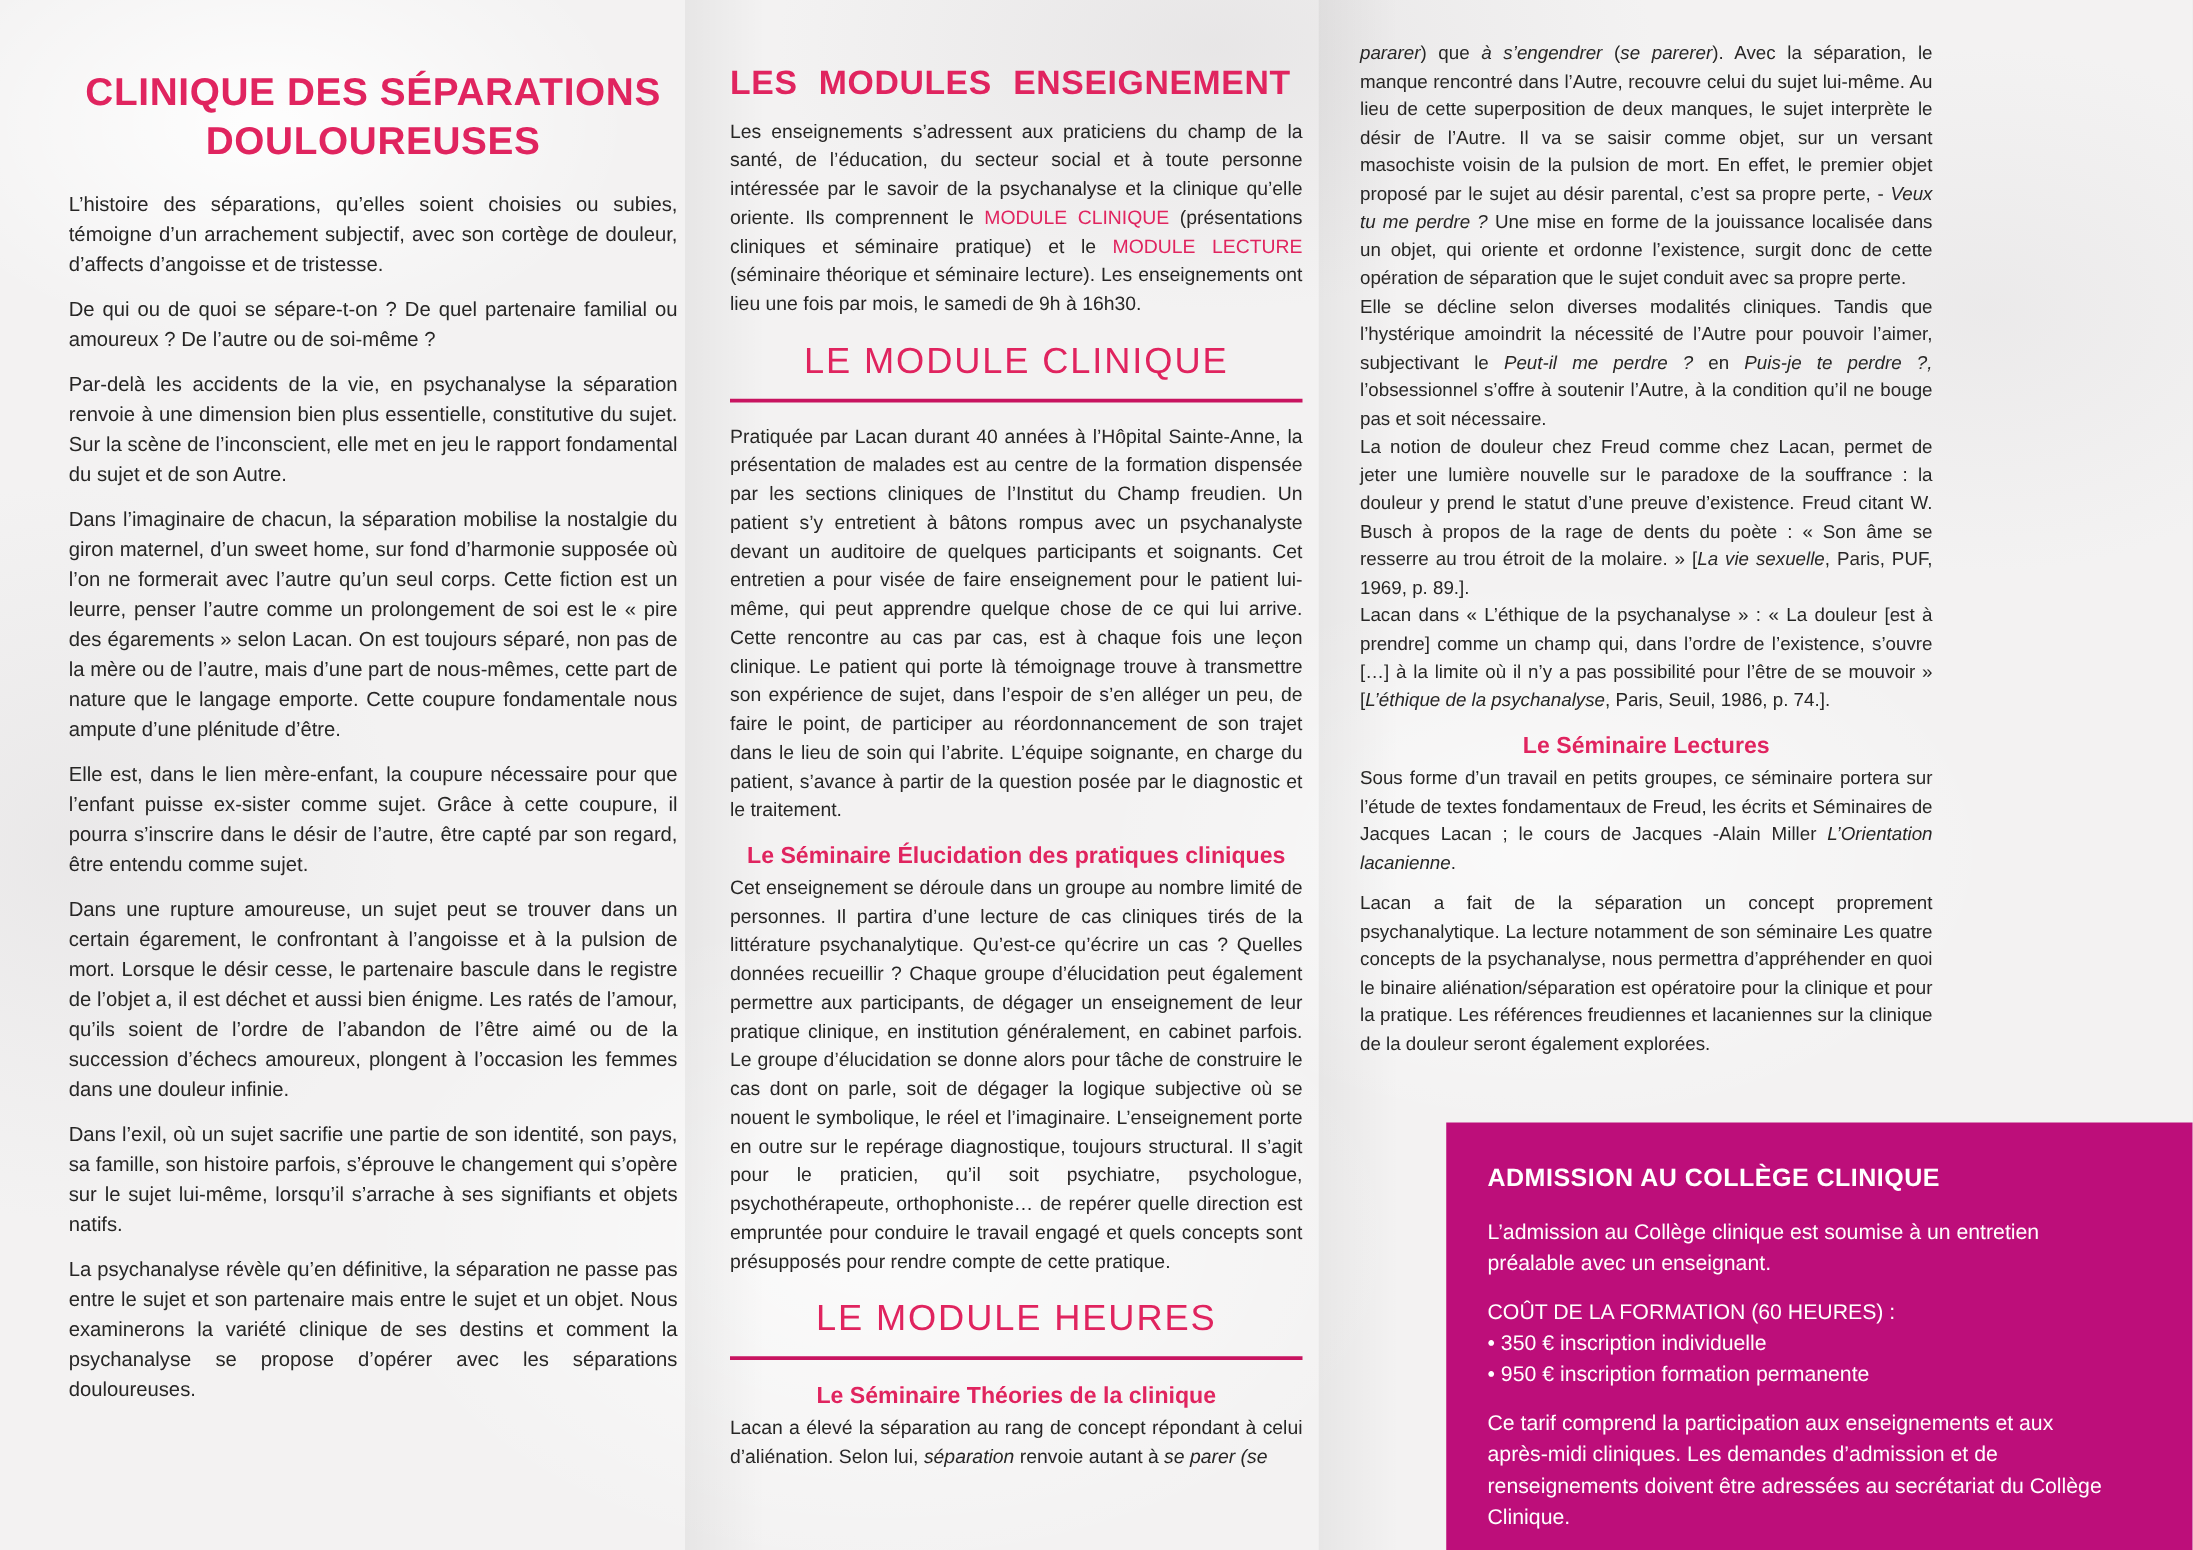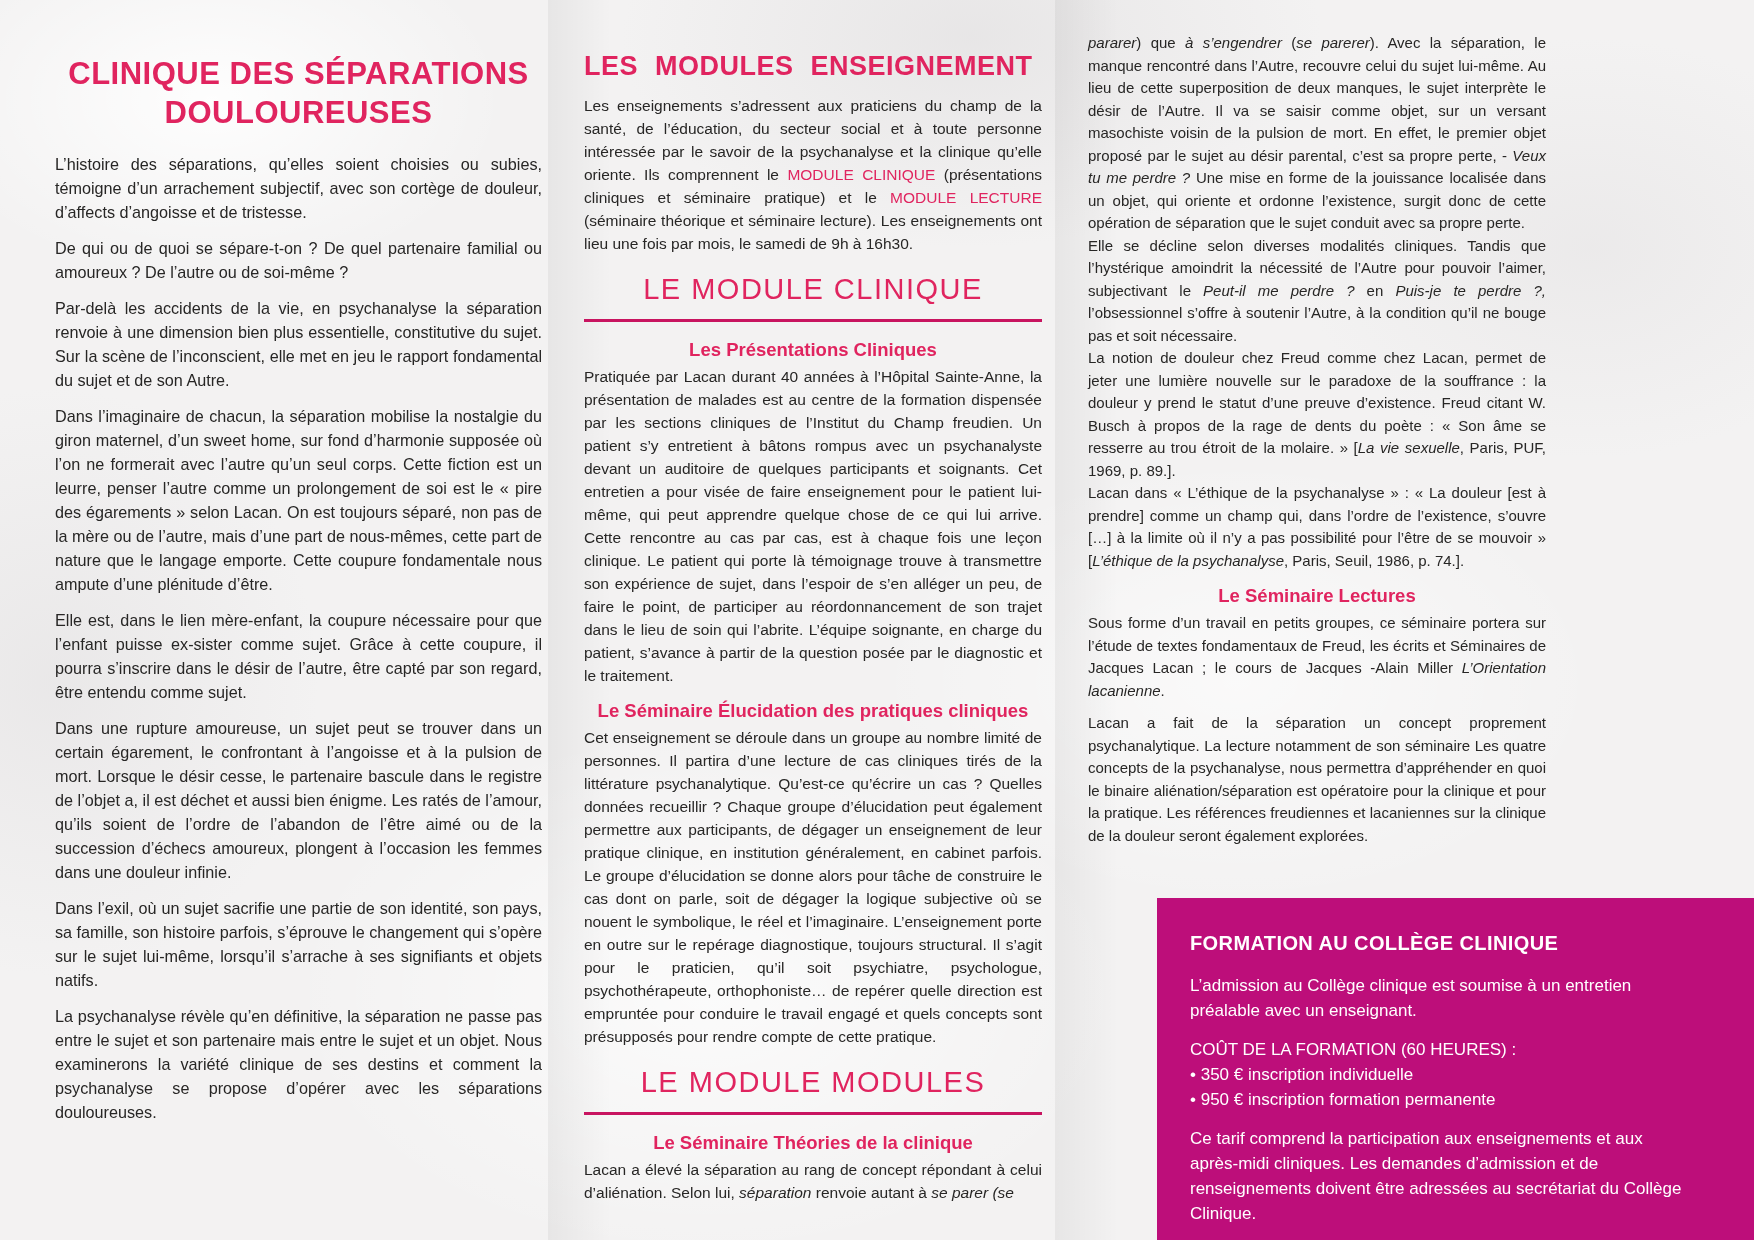--- a/index.html
+++ b/index.html
@@ -108,46 +108,45 @@
     <p class="body-p">La psychanalyse révèle qu’en définitive, la séparation ne passe pas entre le sujet et son partenaire mais entre le sujet et un objet. Nous examinerons la variété clinique de ses destins et comment la psychanalyse se propose d’opérer avec les séparations douloureuses.</p>
   </div>
 
   <div class="col col-mid">
     <h2 class="mid-heading">LES MODULES ENSEIGNEMENT</h2>
     <p class="body-p"><span>Les enseignements s’adressent aux praticiens du champ de la santé, de l’éducation, du secteur social et à toute personne intéressée par le savoir de la psychanalyse et la clinique qu’elle oriente. Ils comprennent le </span><span class="accent-run">MODULE CLINIQUE</span><span> (présentations cliniques et séminaire pratique) et le </span><span class="accent-run">MODULE LECTURE</span><span> (séminaire théorique et séminaire lecture). Les enseignements ont lieu une fois par mois, le samedi de 9h à 16h30.</span></p>
 
     <h3 class="module-heading">LE MODULE CLINIQUE</h3>
     <hr class="module-rule">
 
-    <h4 class="sub-title">Les Présentations Cliniques</h4>
     <p class="body-p">Pratiquée par Lacan durant 40 années à l’Hôpital Sainte-Anne, la présentation de malades est au centre de la formation dispensée par les sections cliniques de l’Institut du Champ freudien. Un patient s’y entretient à bâtons rompus avec un psychanalyste devant un auditoire de quelques participants et soignants. Cet entretien a pour visée de faire enseignement pour le patient lui-même, qui peut apprendre quelque chose de ce qui lui arrive. Cette rencontre au cas par cas, est à chaque fois une leçon clinique. Le patient qui porte là témoignage trouve à transmettre son expérience de sujet, dans l’espoir de s’en alléger un peu, de faire le point, de participer au réordonnancement de son trajet dans le lieu de soin qui l’abrite. L’équipe soignante, en charge du patient, s’avance à partir de la question posée par le diagnostic et le traitement.</p>
 
     <h4 class="sub-title">Le Séminaire Élucidation des pratiques cliniques</h4>
     <p class="body-p">Cet enseignement se déroule dans un groupe au nombre limité de personnes. Il partira d’une lecture de cas cliniques tirés de la littérature psychanalytique. Qu’est-ce qu’écrire un cas ? Quelles données recueillir ? Chaque groupe d’élucidation peut également permettre aux participants, de dégager un enseignement de leur pratique clinique, en institution généralement, en cabinet parfois. Le groupe d’élucidation se donne alors pour tâche de construire le cas dont on parle, soit de dégager la logique subjective où se nouent le symbolique, le réel et l’imaginaire. L’enseignement porte en outre sur le repérage diagnostique, toujours structural. Il s’agit pour le praticien, qu’il soit psychiatre, psychologue, psychothérapeute, orthophoniste…  de repérer quelle direction est empruntée pour conduire le travail engagé et quels concepts sont présupposés pour rendre compte de cette pratique.</p>
 
-    <h3 class="module-heading">LE MODULE MODULES</h3>
+    <h3 class="module-heading">LE MODULE HEURES</h3>
     <hr class="module-rule">
 
     <h4 class="sub-title">Le Séminaire Théories de la clinique</h4>
     <p class="body-p"><span>Lacan a élevé la séparation au rang de concept répondant à celui d’aliénation. Selon lui, </span><span class="it">séparation</span><span> renvoie autant à </span><span class="it">se parer (se</span></p>
   </div>
 
   <div class="col col-right">
     <p class="body-p"><span class="it">pararer</span><span>) que </span><span class="it">à s’engendrer</span><span> (</span><span class="it">se parerer</span><span>).  Avec la séparation, le manque rencontré dans l’Autre, recouvre celui du sujet lui-même. Au lieu de cette superposition de deux manques, le sujet interprète le désir de l’Autre. Il va se saisir comme objet, sur un versant masochiste voisin de la pulsion de mort. En effet, le premier objet proposé par le sujet au désir parental, c’est sa propre perte, - </span><span class="it">Veux tu me perdre ?</span><span>  Une mise en forme de la jouissance localisée dans un objet, qui oriente et ordonne l’existence, surgit donc de cette opération de séparation que le sujet conduit avec sa propre perte.</span></p>
     <p class="body-p"><span>Elle se décline selon diverses modalités cliniques. Tandis que l’hystérique amoindrit la nécessité de l’Autre pour pouvoir l’aimer, subjectivant le </span><span class="it">Peut-il me perdre ?</span><span> en </span><span class="it">Puis-je te perdre ?,</span><span> l’obsessionnel s’offre à soutenir l’Autre, à la condition qu’il ne bouge pas et soit nécessaire.</span></p>
     <p class="body-p"><span>La notion de douleur chez Freud comme chez Lacan, permet de jeter une lumière nouvelle sur le paradoxe de la souffrance : la douleur y prend le statut d’une preuve d’existence. Freud citant W. Busch à propos de la rage de dents du poète : « Son âme se resserre au trou étroit de la molaire. » [</span><span class="it">La vie sexuelle</span><span>, Paris, PUF, 1969, p. 89.].</span></p>
     <p class="body-p"><span>Lacan dans « L’éthique de la psychanalyse » : « La douleur [est à prendre] comme un champ qui, dans l’ordre de l’existence, s’ouvre […] à la limite où il n’y a pas possibilité pour l’être de se mouvoir » [</span><span class="it">L’éthique de la psychanalyse</span><span>, Paris, Seuil, 1986, p. 74.].</span></p>
 
     <h4 class="sub-title">Le  Séminaire Lectures</h4>
     <p class="body-p"><span>Sous forme d’un travail en petits groupes, ce séminaire portera sur l’étude de textes fondamentaux de Freud, les écrits et Séminaires de Jacques Lacan ; le cours de Jacques -Alain Miller </span><span class="it">L’Orientation lacanienne</span><span>.</span></p>
     <p class="body-p spaced">Lacan a fait de la séparation un concept proprement psychanalytique. La lecture notamment de son séminaire Les quatre concepts de la psychanalyse, nous permettra d’appréhender en quoi le binaire aliénation/séparation est opératoire pour la clinique et pour la pratique. Les références freudiennes et lacaniennes sur la clinique de la douleur seront également explorées.</p>
   </div>
 
   <div class="admission-box">
-    <h4 class="admission-title">FORMATION AU COLLÈGE CLINIQUE</h4>
+    <h4 class="admission-title">ADMISSION AU COLLÈGE CLINIQUE</h4>
     <p>L’admission au Collège clinique est soumise à un entretien préalable avec un enseignant.</p>
     <p style="margin-bottom:0;">COÛT DE LA FORMATION (60 HEURES) :</p>
     <ul>
       <li>• 350 € inscription individuelle</li>
       <li>• 950 € inscription formation permanente</li>
     </ul>
     <p> Ce tarif comprend la participation aux enseignements et aux après-midi cliniques. Les demandes d’admission et de renseignements doivent être adressées au secrétariat du Collège Clinique.</p>
   </div>
 </div>
 

